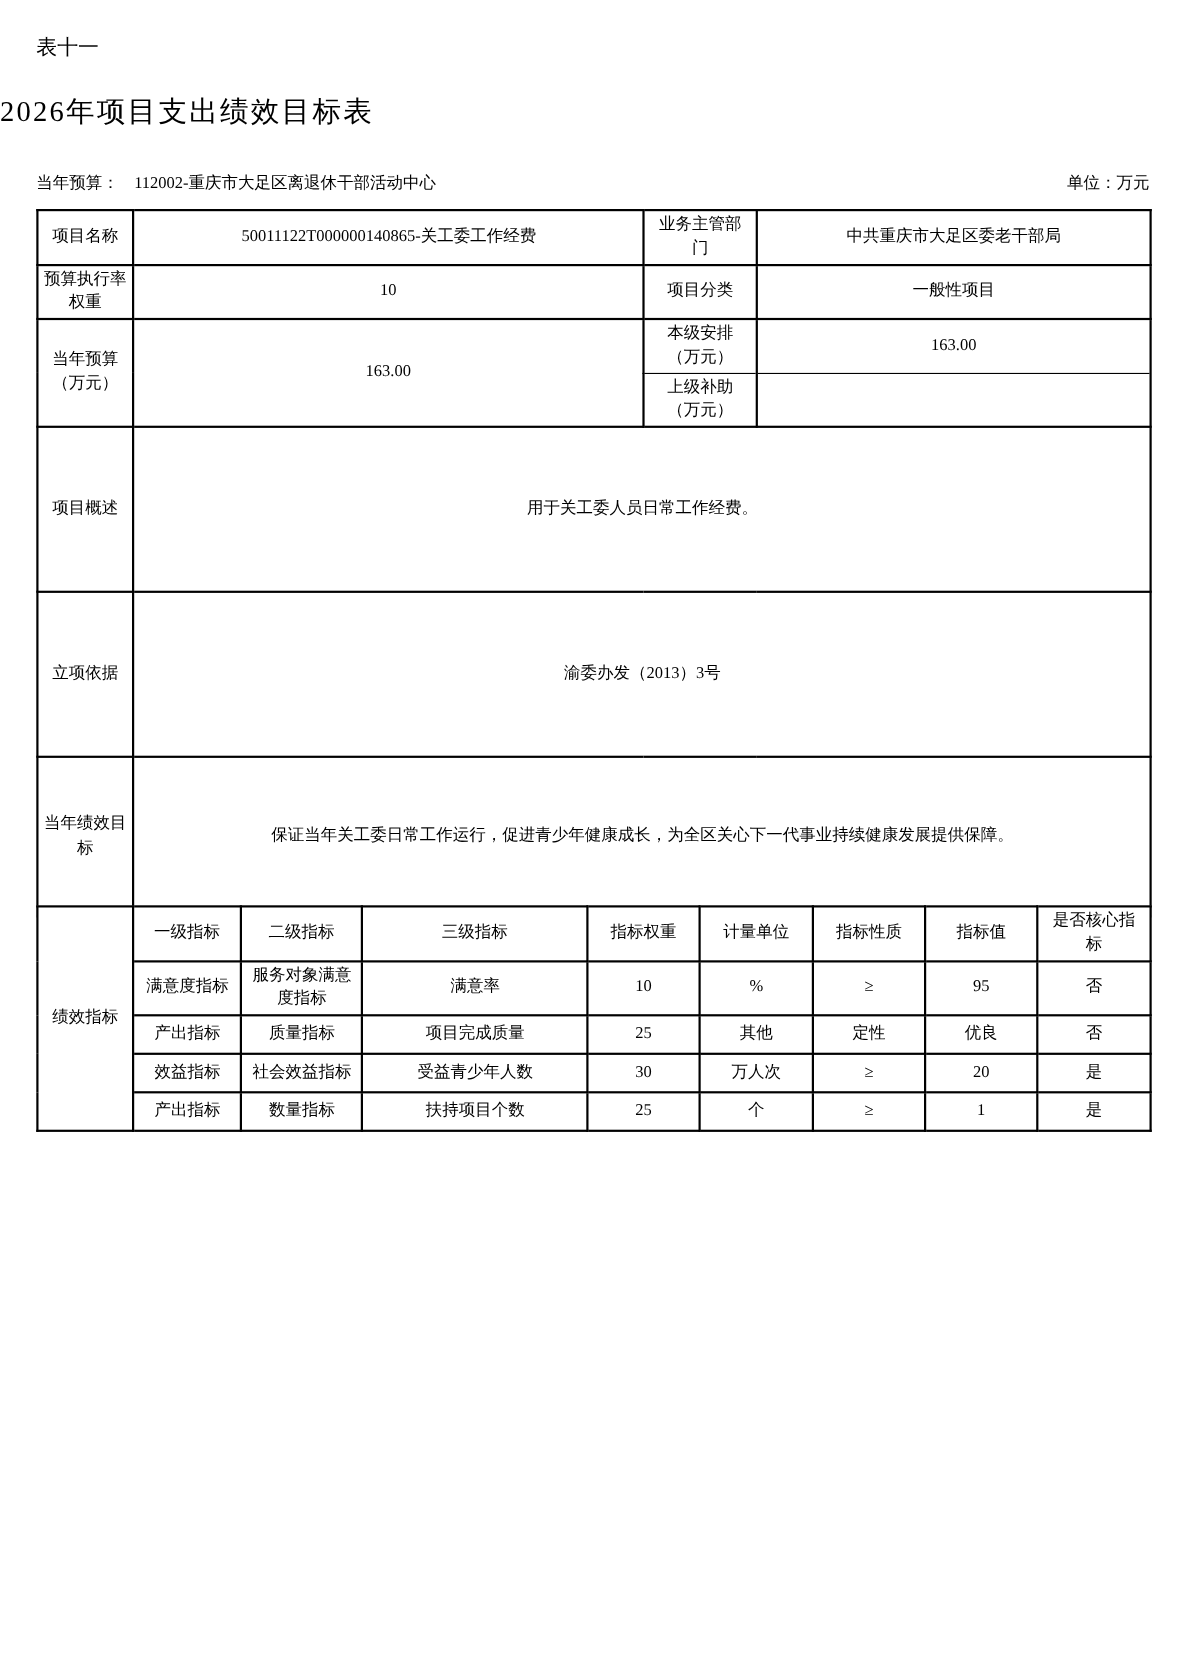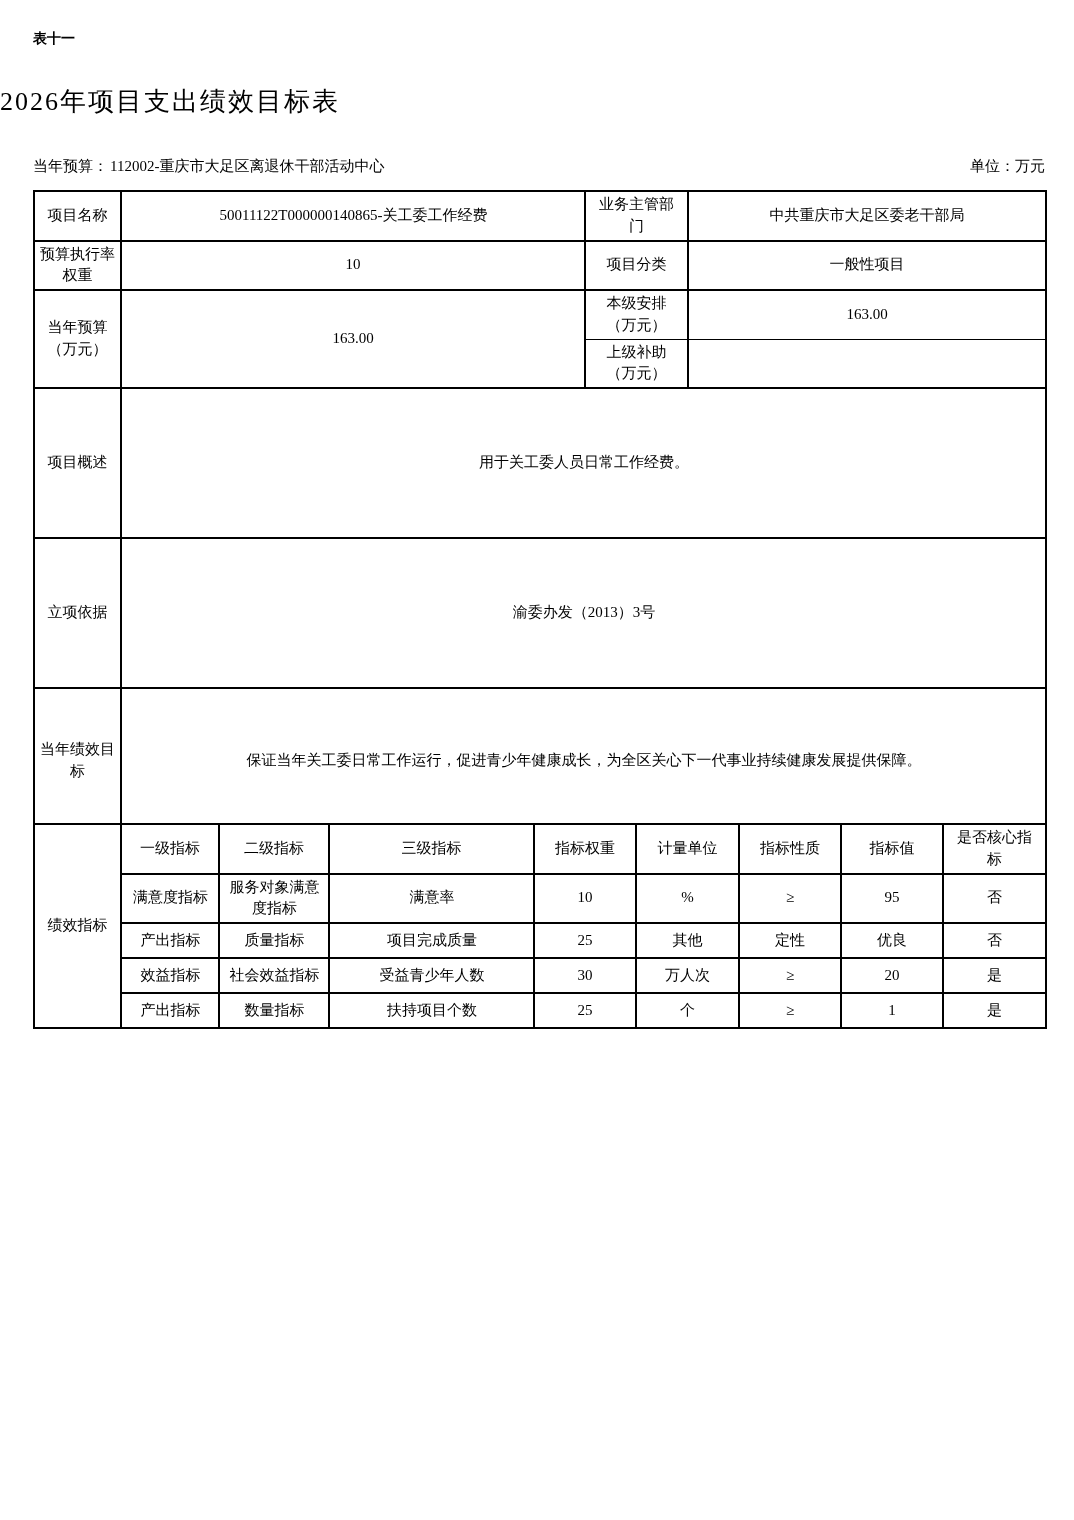--- a/index.html
+++ b/index.html
@@ -2,28 +2,28 @@
 <html><head>
 <meta charset="utf-8">
 <style>
   * { margin:0; padding:0; box-sizing:border-box; }
   html,body { background:#ffffff; }
   body {
     width:1074px; height:1520px; position:relative;
     font-family:"Liberation Serif","DejaVu Serif",serif;
     color:#000;
   }
-  .corner-label { position:absolute; left:33px; top:30px; font-size:14px;font-weight:bold; }
+  .corner-label { position:absolute; left:33px; top:30px; font-size:19px; }
   .doc-title {
     position:absolute; left:0; top:84px; width:100%;
     font-size:26px; font-weight:normal; letter-spacing:2px;
   }
   .meta-line { position:absolute; left:33px; top:157px; width:1012px; font-size:15px; }
   .meta-line .unit-label { position:absolute; right:0; top:0;margin-left:18px; }
-  .meta-line .prep-value { margin-left:2px; }
+  .meta-line .prep-value { margin-left:14px; }
 
   table.tbl { position:absolute; left:33px; border-collapse:collapse; table-layout:fixed; background:#fff; }
   #t1 { top:190px; width:1012px; }
   #t2 { top:823px; width:1012px; }
   td {
     border:2px solid #000; font-size:15px; line-height:1.45;
     text-align:center; vertical-align:middle; padding:2px 4px;
     overflow:hidden; word-break:break-all;
   }
   td.left  { text-align:center; padding-left:5px; }

